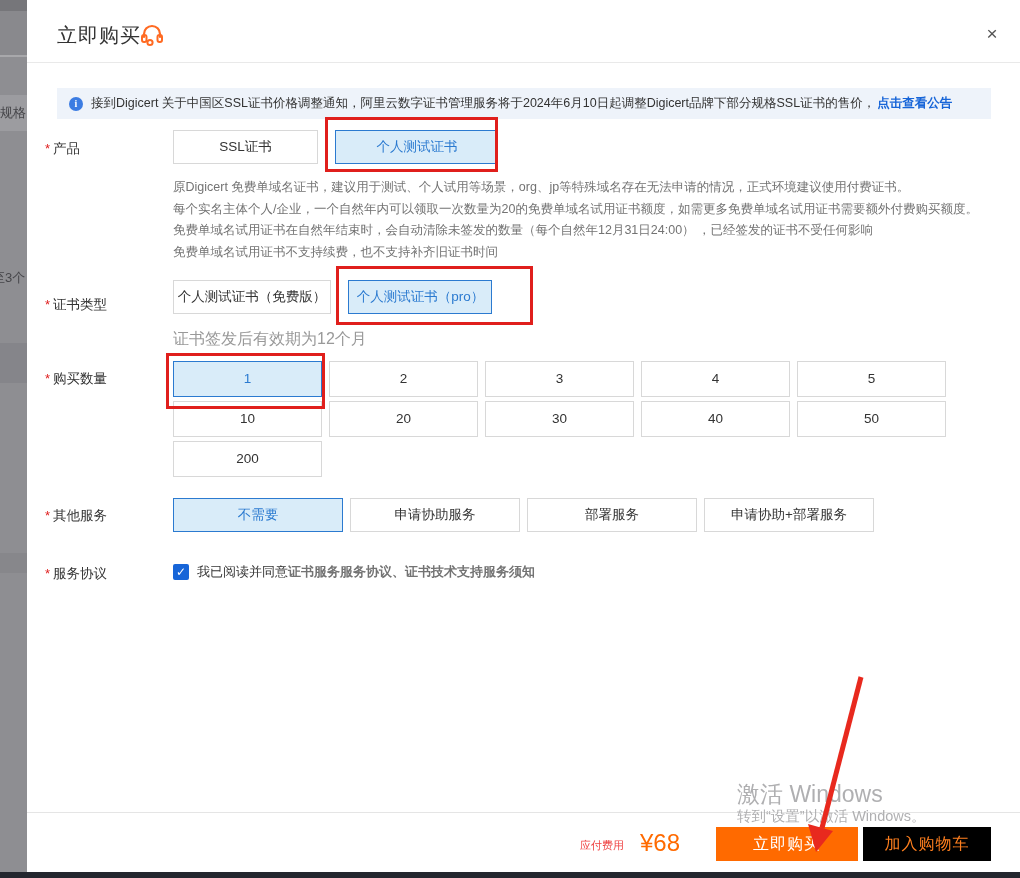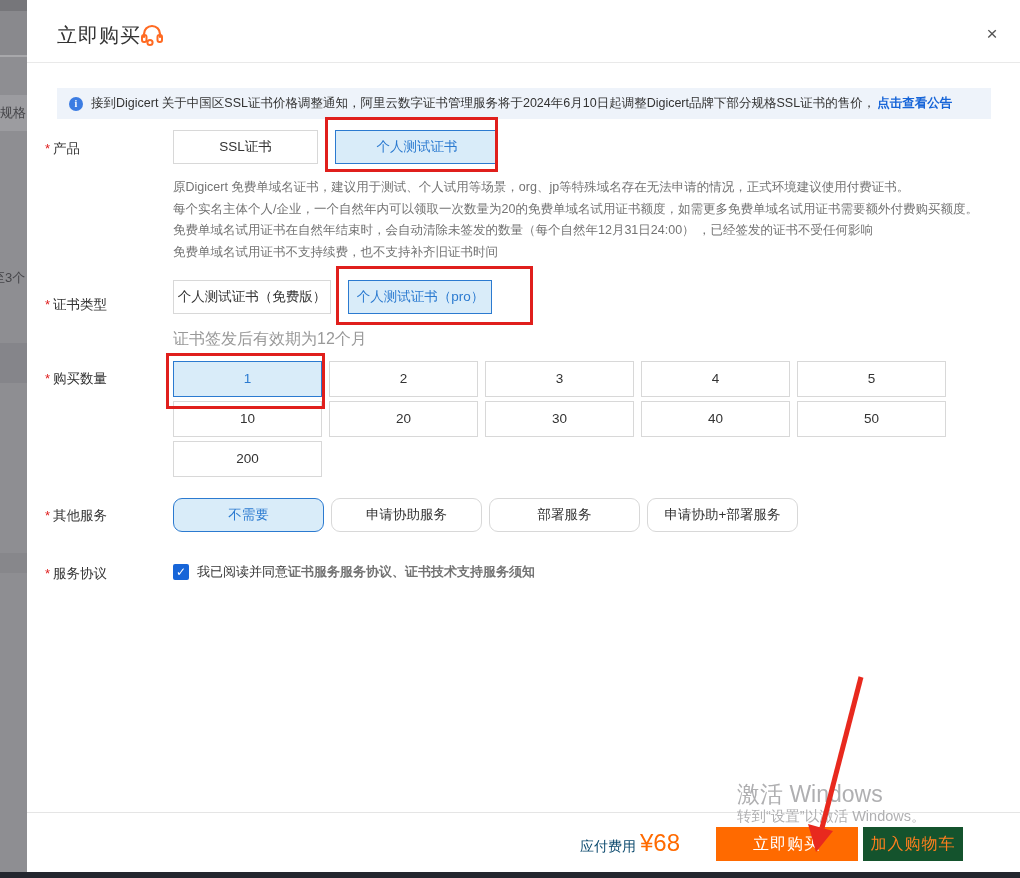--- a/index.html
+++ b/index.html
@@ -100,49 +100,49 @@
     position: absolute; left: 146px; top: 329px; font-size: 16px; color: #999;
   }
 
   .qty-grid {
     position: absolute; left: 146px; top: 361px; width: 790px;
     display: flex; flex-wrap: wrap; gap: 4px 7px;
   }
   .qty-btn { width: 149px; height: 36px; line-height: 34px; }
 
   .svc-btns { position: absolute; left: 146px; top: 498px; white-space: nowrap; display: flex; gap: 7px; }
-  .svc-btn { width: 151px; border-radius: 9px; }
+  .svc-btn { width: 170px; }
 
   .agreement { position: absolute; left: 146px; top: 563px; display: flex; align-items: center; }
   .checkbox {
     width: 16px; height: 16px; background: #1765d8; border-radius: 2px;
     color: #fff; font-size: 12px; line-height: 16px; text-align: center;
     margin-right: 8px; cursor: pointer; flex: 0 0 auto;
   }
   .agree-text { font-size: 13px; color: #333; white-space: nowrap; }
   .agree-link { color: #737373; font-weight: bold; cursor: pointer; }
 
   
   .anno-box { position: absolute; border: 3px solid #e01f1c; z-index: 20; pointer-events: none; }
   .anno-product { left: 298px; top: 117px; width: 173px; height: 55px; }
   .anno-cert    { left: 309px; top: 266px; width: 197px; height: 59px; }
   .anno-qty     { left: 139px; top: 353px; width: 159px; height: 56px; }
 
   
   .footer-divider { position: absolute; left: 0; top: 812px; width: 100%; height: 1px; background: #e5e5e5; }
-  .fee-label { position: absolute; left: 553px; top: 838px; font-size: 14px; color: #0c4a6e; }
+  .fee-label { position: absolute; left: 553px; top: 838px; font-size: 11px; color: #ef4444; }
   .fee-value { position: absolute; left: 613px; top: 829px; font-size: 24px; color: #ff6a00; }
   .buy-btn {
     position: absolute; left: 689px; top: 827px; width: 142px; height: 34px;
     background: #ff6a00; color: #fff; font-size: 16px; line-height: 34px;
     text-align: center; cursor: pointer; border: none; letter-spacing: 1px;
   }
   .cart-btn {
-    position: absolute; left: 836px; top: 827px; width: 100px; height: 34px;
-    background: #14532d; color: #ff7f1e; font-size: 16px; line-height: 34px;
+    position: absolute; left: 836px; top: 827px; width: 128px; height: 34px;
+    background: #000000; color: #ff7f1e; font-size: 16px; line-height: 34px;
     text-align: center; cursor: pointer; border: none; letter-spacing: 1px;
   }
 
   
   .watermark { position: absolute; z-index: 40; color: #a9a9ab; pointer-events: none; }
   .wm-1 { left: 737px; top: 779px; font-size: 23px; opacity: 0.92; }
   .wm-2 { left: 737px; top: 807px; font-size: 14.5px; opacity: 0.92; }
 
   
   .arrow-overlay { position: absolute; left: 0; top: 0; width: 1020px; height: 878px; z-index: 50; pointer-events: none; }

